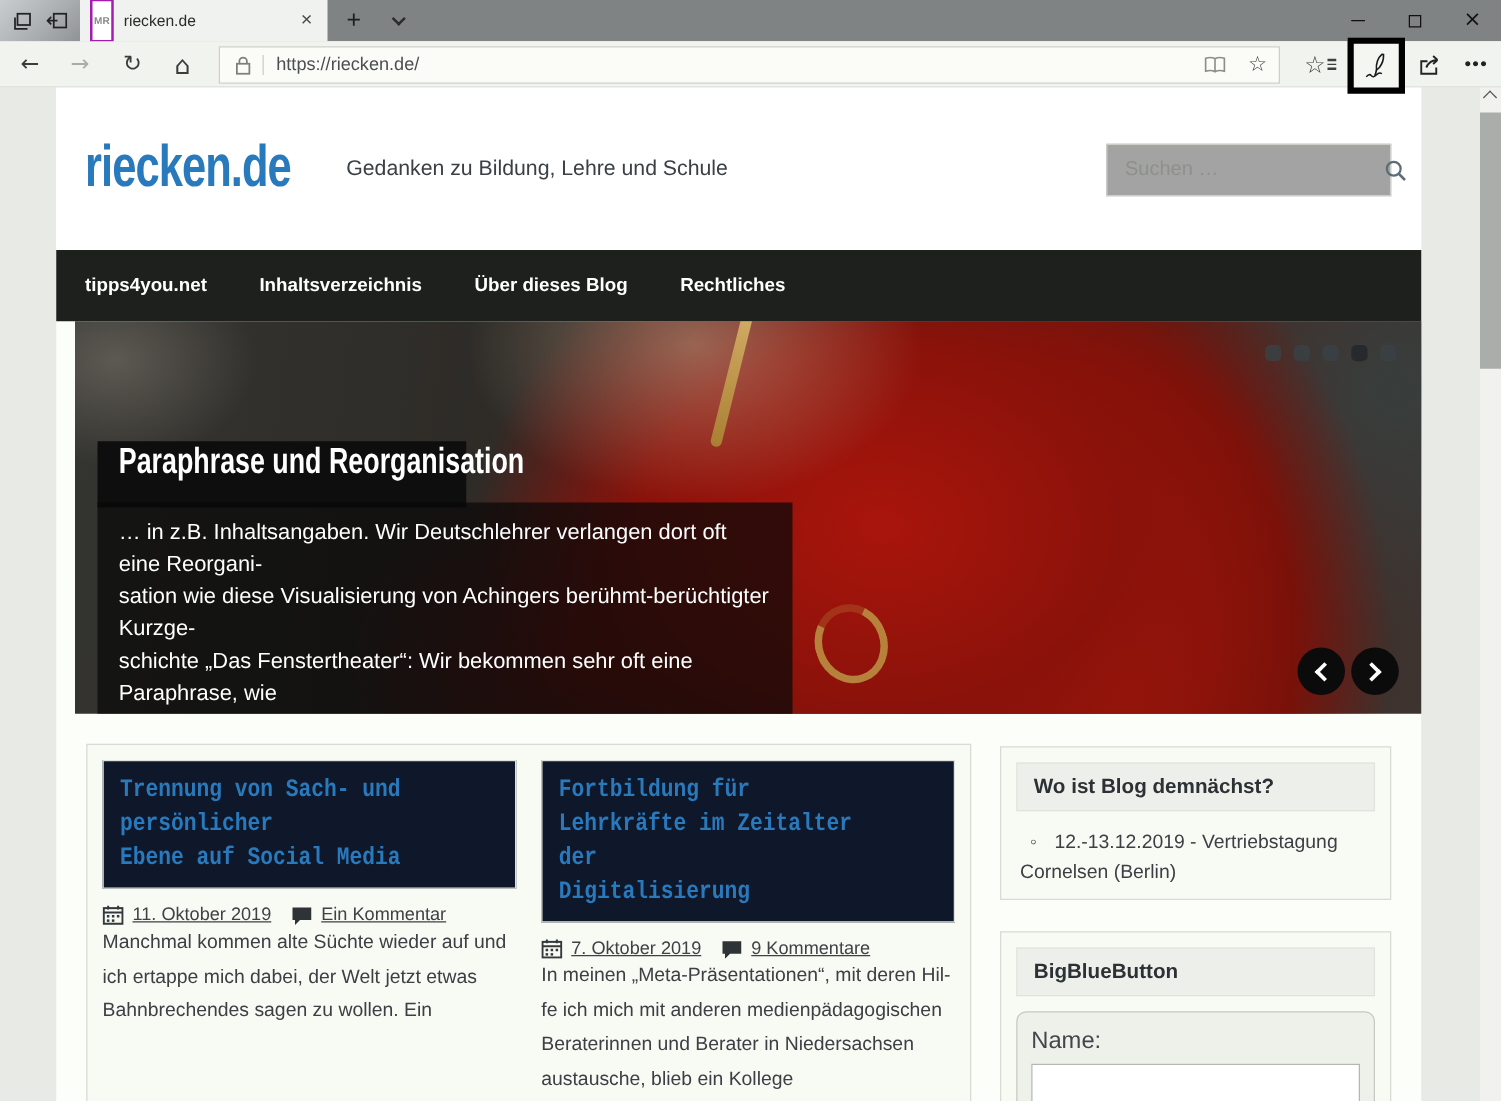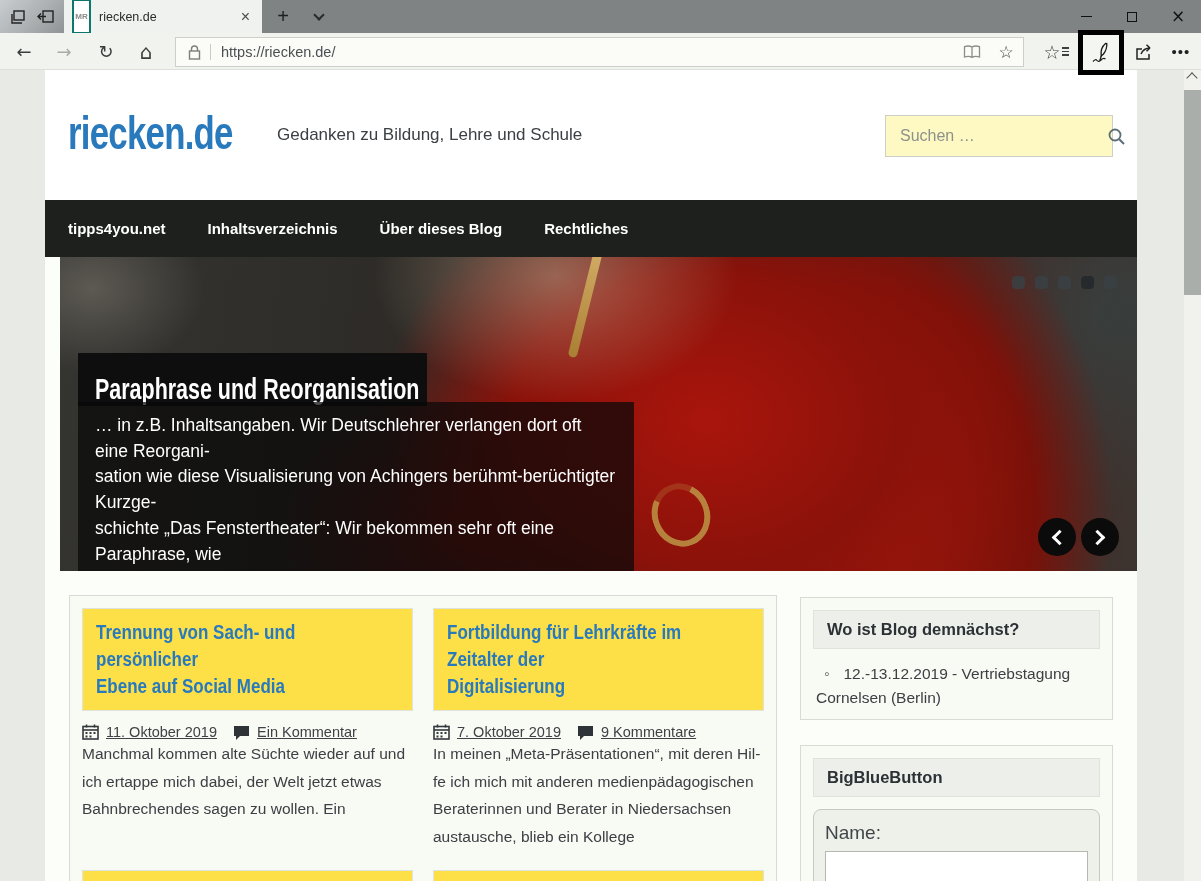--- a/index.html
+++ b/index.html
@@ -5,21 +5,21 @@
   * { margin:0; padding:0; box-sizing:border-box; }
   html,body { width:1201px; height:881px; overflow:hidden; font-family:"Liberation Sans", sans-serif; background:#e8eae5; }
 
   
   .titlebar { position:absolute; left:0; top:0; width:1201px; height:33px; background:#7f8383; }
   .tab-corner { position:absolute; left:0; top:0; width:64px; height:33px;
     background:linear-gradient(135deg,#c9cdcf 0%,#a9adaf 60%,#8f9395 100%);
     display:flex; align-items:center; justify-content:space-evenly; }
   .tab { position:absolute; left:64px; top:0; width:198px; height:33px; background:#f0f2ef;
     display:flex; align-items:center; padding:0 8px; gap:8px; }
-  .favicon { width:19px; height:35px; border:2px solid #0f766e; background:#fff; color:#8a8a8a;
+  .favicon { width:19px; height:35px; border:2px solid #a21caf; background:#fff; color:#8a8a8a;
     font-size:8px; font-weight:bold; display:flex; align-items:center; justify-content:center; letter-spacing:0; }
   .tab-title { font-size:12.5px; color:#2b2b2b; flex:1; }
   .tab-close { font-size:16px; color:#4a4a4a; padding:0 4px; cursor:default; }
   .tabbar-btn { position:absolute; top:0; height:33px; width:34px; color:#222; display:flex; align-items:center; justify-content:center; font-size:20px; font-weight:300; }
   .chev { width:8px; height:8px; border-right:2px solid #2b2b2b; border-bottom:2px solid #2b2b2b; transform:rotate(45deg); margin-top:-4px; }
   .win-controls { position:absolute; right:0; top:0; height:33px; display:flex; }
   .win-btn { width:46px; height:33px; display:flex; align-items:center; justify-content:center; color:#111; }
   .min-glyph { width:11px; height:1.5px; background:#111; }
   .max-glyph { width:10px; height:10px; border:1.3px solid #111; }
   .close-glyph { font-size:17px; line-height:1; font-family:"DejaVu Sans",sans-serif; }
@@ -48,21 +48,21 @@
   .scrollbar { position:absolute; right:0; top:0; width:17px; height:811px; background:#f1f2ee; z-index:40; }
   .scroll-up { position:absolute; top:4px; left:4px; width:8px; height:8px; border-left:1.5px solid #555; border-top:1.5px solid #555; transform:rotate(45deg); }
   .scroll-thumb { position:absolute; left:0; top:20px; width:17px; height:205px; background:#aaaeaa; }
 
   .site { position:absolute; left:45px; top:0; width:1092px; height:811px; background:#fcfef9; }
 
   .site-header { position:relative; height:130px; background:#fff; }
   .logo { position:absolute; left:23px; top:35px; font-size:47px; font-weight:bold; color:#2979bd;
     transform:scaleX(0.74); transform-origin:0 0; white-space:nowrap; letter-spacing:-1px; }
   .tagline { position:absolute; left:232px; top:55px; font-size:17px; color:#3b4045; }
-  .search-box { position:absolute; right:24px; top:45px; width:228px; height:42px; background:#fef9c3;
+  .search-box { position:absolute; right:24px; top:45px; width:228px; height:42px; background:#a3a3a3;
     border:1px solid #ccd0c9; display:flex; align-items:center; }
   .search-input { flex:1; border:none; outline:none; background:transparent; font-size:16px; color:#444;
     padding:0 0 0 14px; font-family:"Liberation Sans",sans-serif; }
   .search-input::placeholder { color:#8d918b; }
   .search-btn { width:40px; height:40px; display:flex; align-items:center; justify-content:center; }
 
   .mainnav { position:absolute; left:0; top:130px; width:1092px; height:57px; background:#1d201d;
     display:flex; align-items:center; padding-left:23px; gap:42px; }
   .mainnav a { color:#fff; font-size:15px; font-weight:bold; text-decoration:none; letter-spacing:0; }
 
@@ -73,39 +73,39 @@
       radial-gradient(ellipse 430px 330px at 60% 52%, #a9150c 0%, #8a120a 45%, rgba(120,16,8,0) 76%),
       radial-gradient(ellipse 300px 420px at 76% 80%, #a4170c 0%, #7a1109 52%, rgba(110,14,8,0) 78%),
       radial-gradient(ellipse 280px 220px at 38% 88%, #6e130e 0%, rgba(90,14,10,0) 72%),
       radial-gradient(ellipse 260px 260px at 98% 18%, #383e3d 0%, rgba(52,58,57,0) 75%),
       linear-gradient(97deg, #343430 0%, #2e2b27 32%, #47211b 55%, #4f1f18 74%, #3c3430 100%);
   }
   .needle { position:absolute; left:48.5%; top:-18px; width:9px; height:120px; border-radius:5px;
     background:linear-gradient(180deg,#d6b06a,#a97f33); transform:rotate(14deg); }
   .needle-loop { position:absolute; left:55%; bottom:24px; width:58px; height:64px; border-radius:50%;
     border:6px solid rgba(190,150,70,0.85); border-top-color:rgba(190,150,70,0.25); transform:rotate(-20deg); }
-  .slide-title-box { position:absolute; left:18px; top:96px; width:349px; height:53px; background:#0e0e0e;
-    display:flex; align-items:flex-end; padding-left:17px; }
+  .slide-title-box { position:absolute; left:18px; top:96px; width:295px; height:53px; background:#0e0e0e;
+    display:flex; align-items:flex-start; padding-left:17px; }
   .slide-title { color:#fff; font-size:29px; font-weight:bold; white-space:nowrap;
     transform:scaleX(0.74); transform-origin:0 50%; letter-spacing:0; }
   .slide-excerpt { position:absolute; left:18px; top:145px; width:556px; background:rgba(8,8,8,0.72);
     color:#fff; font-size:17.5px; line-height:1.47; padding:11px 17px 13px; white-space:pre-line; }
   .slider-dots { position:absolute; right:20px; top:19px; display:flex; gap:10px; }
   .dot { width:13px; height:13px; border-radius:4px; background:#39414443; background:#3a4144; opacity:0.85; }
   .dot.active { background:#23282a; }
   .slider-arrows { position:absolute; right:18px; bottom:15px; display:flex; gap:5px; }
   .arrow-btn { width:38px; height:38px; border-radius:50%; background:#0b0b0b; display:flex; align-items:center; justify-content:center; }
   .arr { width:11px; height:11px; border-right:3px solid #fff; border-bottom:3px solid #fff; }
   .arr.prev { transform:rotate(135deg); margin-left:5px; }
   .arr.next { transform:rotate(-45deg); margin-right:5px; }
 
   .posts-panel { position:absolute; left:24px; top:525px; width:708px; height:316px;
     border:1px solid #d8dbd4; background:#f8faf4; padding:12px;
     display:grid; grid-template-columns:331px 331px; column-gap:20px; row-gap:14px; align-items:start; }
-  .post-title-box { border:1px solid #e0e3dc; background:#fde047; padding:10px 13px; }
+  .post-title-box { border:1px solid #e0e3dc; background:#0f172a; padding:10px 13px;font-family:Liberation Mono, monospace; }
   .post-title { color:#2979bd; font-size:20px; font-weight:bold; line-height:1.35; white-space:pre-line;
     display:block; transform:scaleX(0.85); transform-origin:0 0; letter-spacing:0; }
   .post-meta { display:flex; align-items:center; gap:16px; margin-top:13px; font-size:14.5px; }
   .meta-item { display:flex; align-items:center; gap:7px; }
   .post-meta a { color:#3e4246; }
   .post-excerpt { margin-top:0; font-size:15.5px; line-height:1.78; color:#3c4045; white-space:pre-line; }
 
   .widget { position:absolute; border:1px solid #d8dbd4; background:#f8faf4; padding:12px; width:313px; }
   .widget-title-box { border:1px solid #e0e3dc; background:#edf0ea; padding:9px 13px; }
   .widget-title { font-size:16.5px; font-weight:bold; color:#2c3135; }

